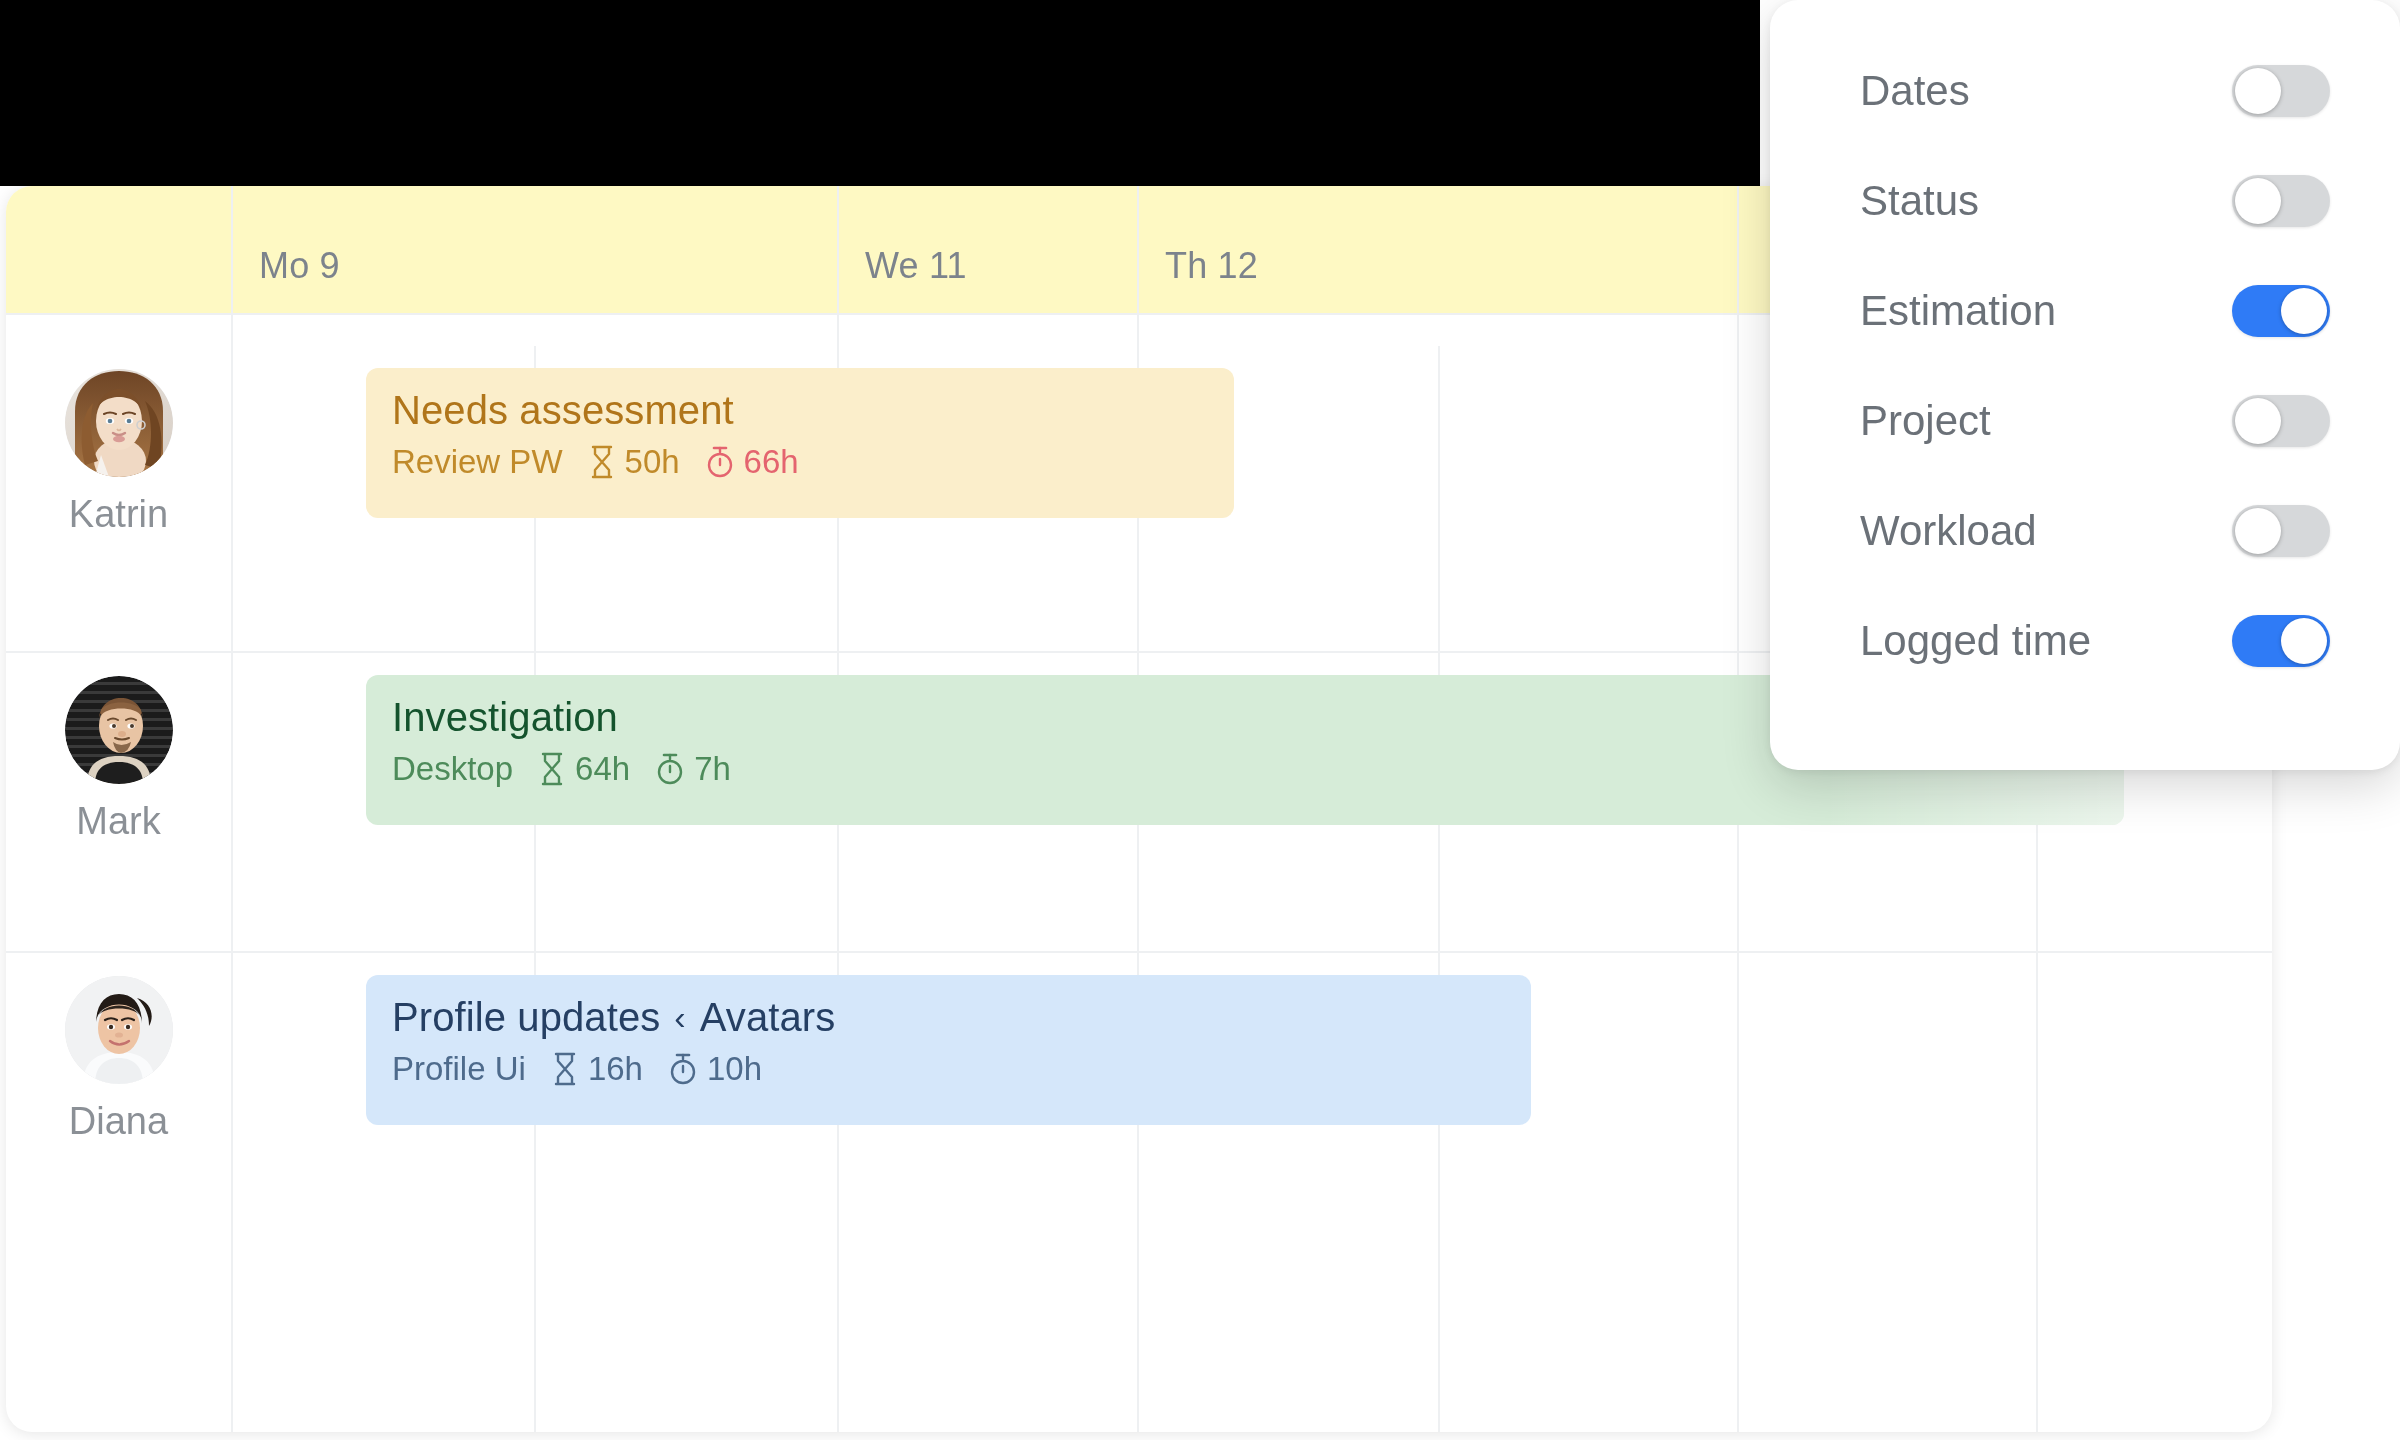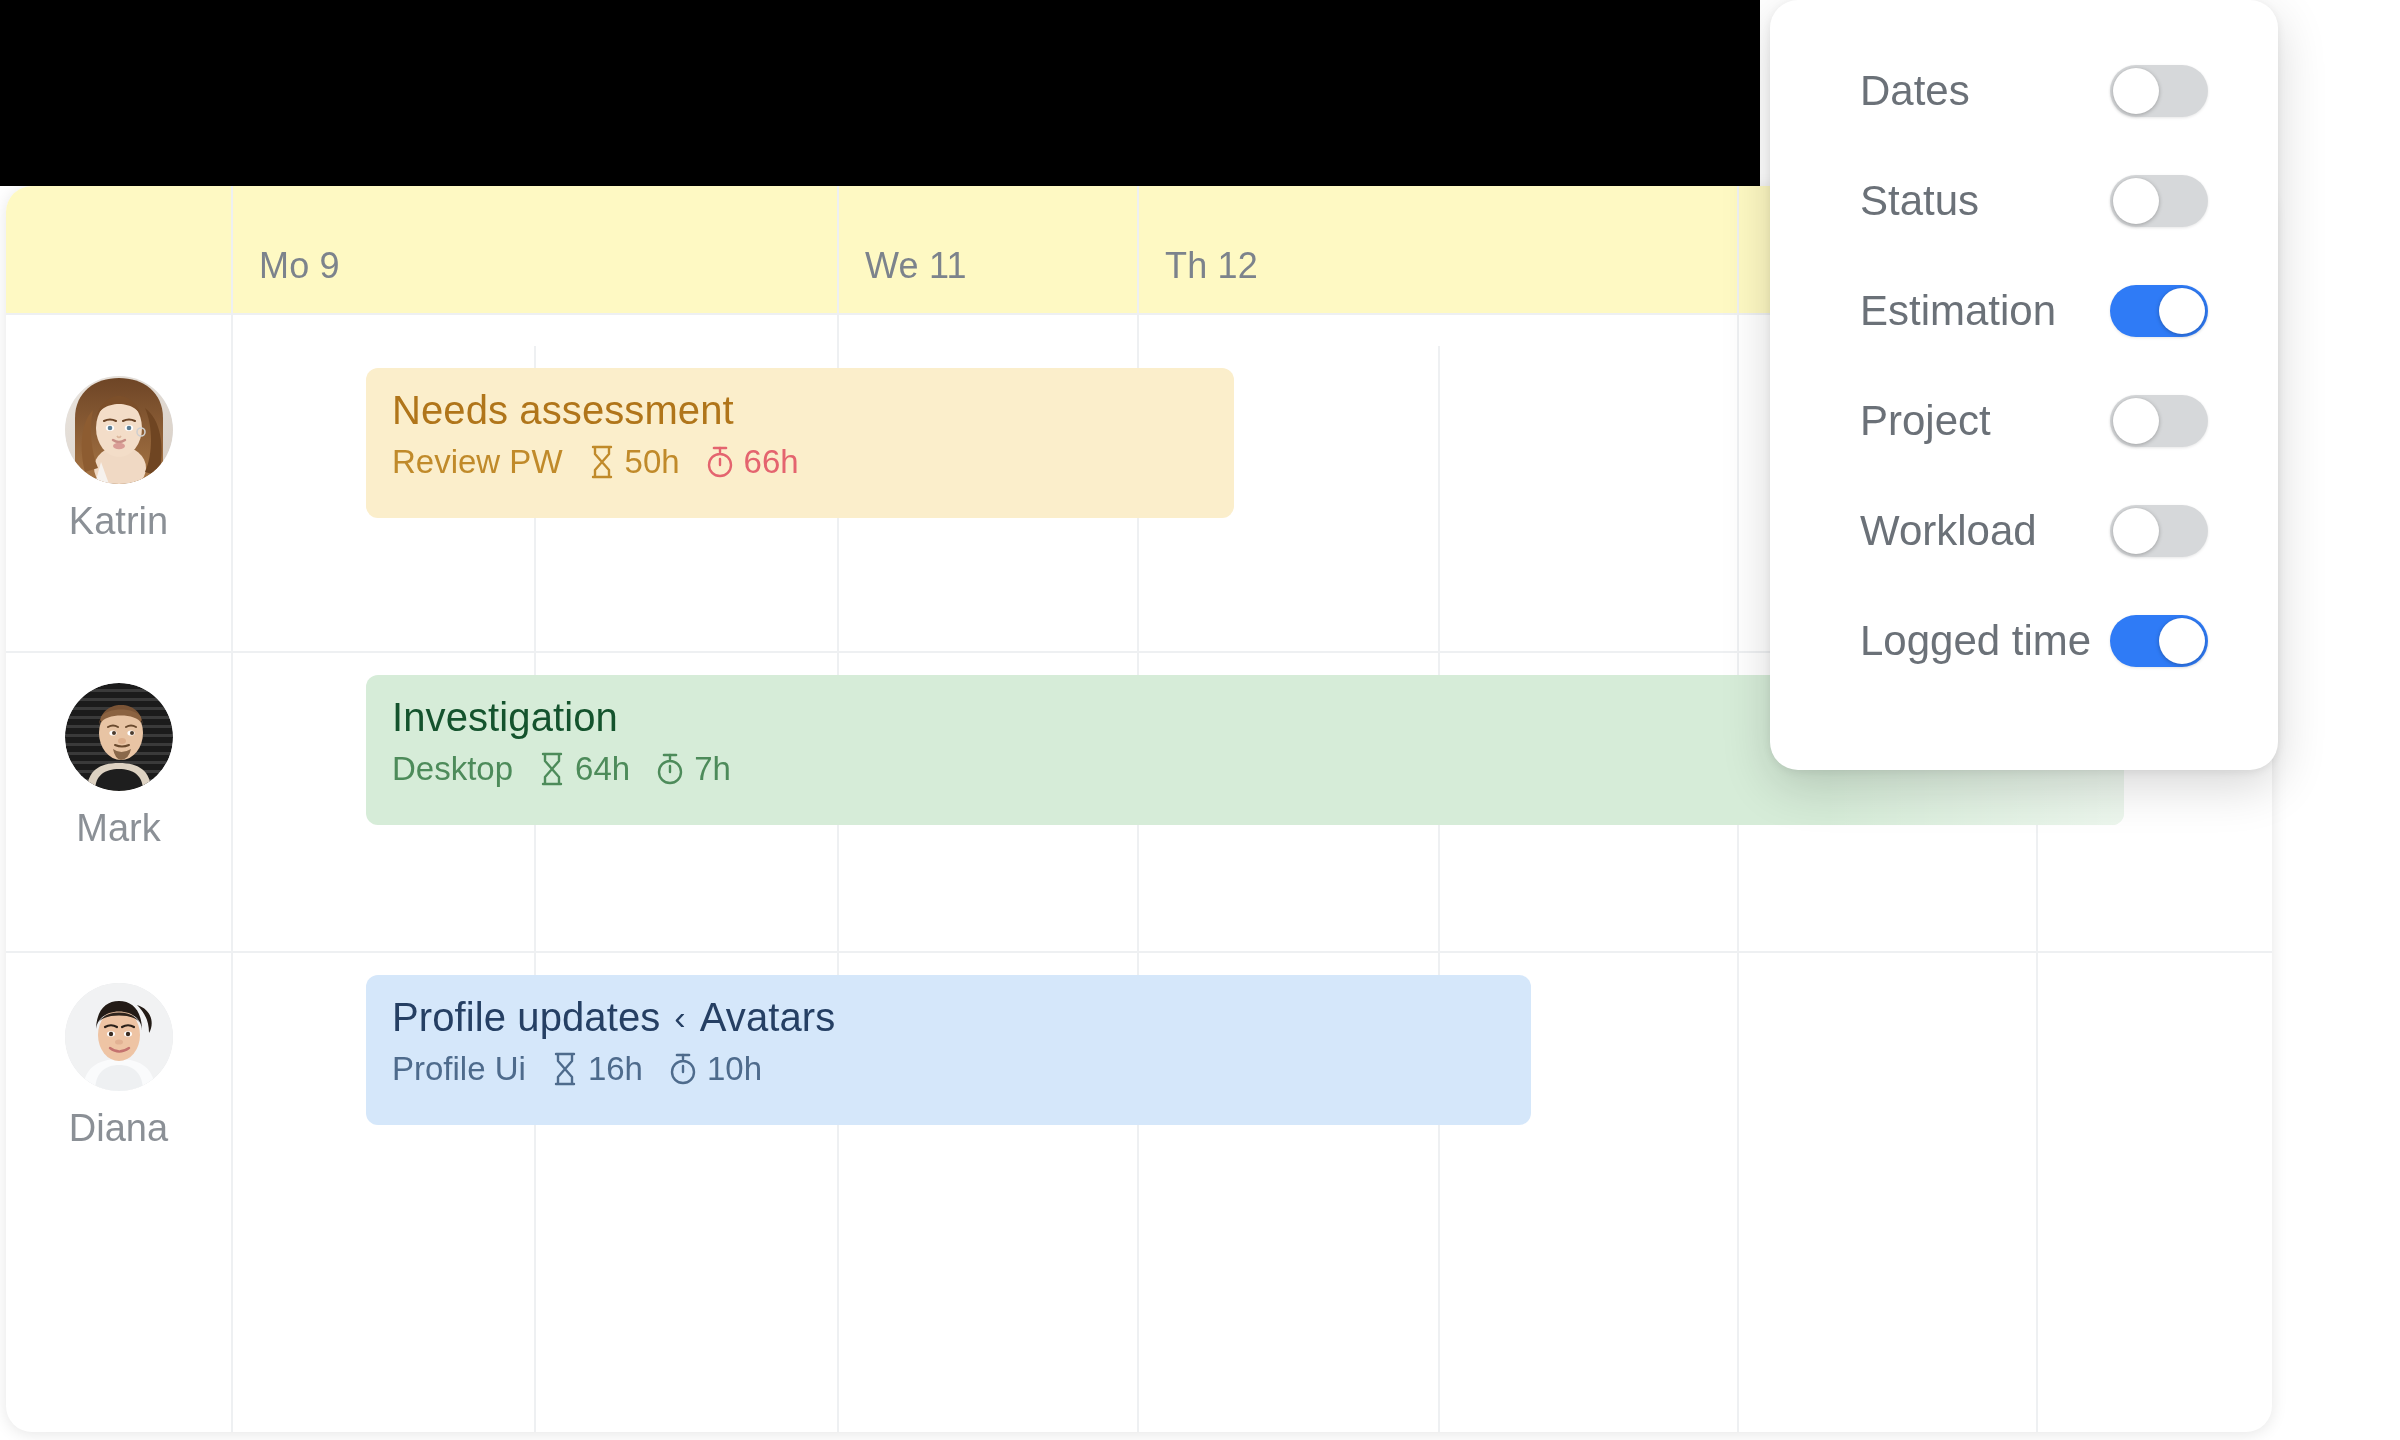--- a/index.html
+++ b/index.html
@@ -92,21 +92,21 @@
     left: 0;
     width: 2266px;
     border-bottom: 2px solid #eef0f2;
   }
   .person-row.last { border-bottom: none; }
 
   
   .person-cell {
     position: absolute;
     left: 0;
-    top: 8px;
+    top: 1px;
     width: 225px;
     display: flex;
     flex-direction: column;
     align-items: center;
     padding-top: 22px;
   }
 
   .avatar {
     width: 108px;
     height: 108px;
@@ -196,21 +196,21 @@
     width: 300px; height: 100%;
     background: linear-gradient(to right, rgba(214,236,216,0), rgba(255,255,255,0.55));
     pointer-events: none;
   }
 
   
   .popover {
     position: absolute;
     left: 1770px;
     top: 0px;
-    width: 508px;
+    width: 630px;
     height: 770px;
     background: #ffffff;
     border-radius: 28px;
     box-shadow: 0 16px 50px rgba(0,0,0,0.16), 0 2px 8px rgba(0,0,0,0.07);
     padding: 36px 0 0 0;
   }
 
   .opt-row {
     height: 110px;
     display: flex;

